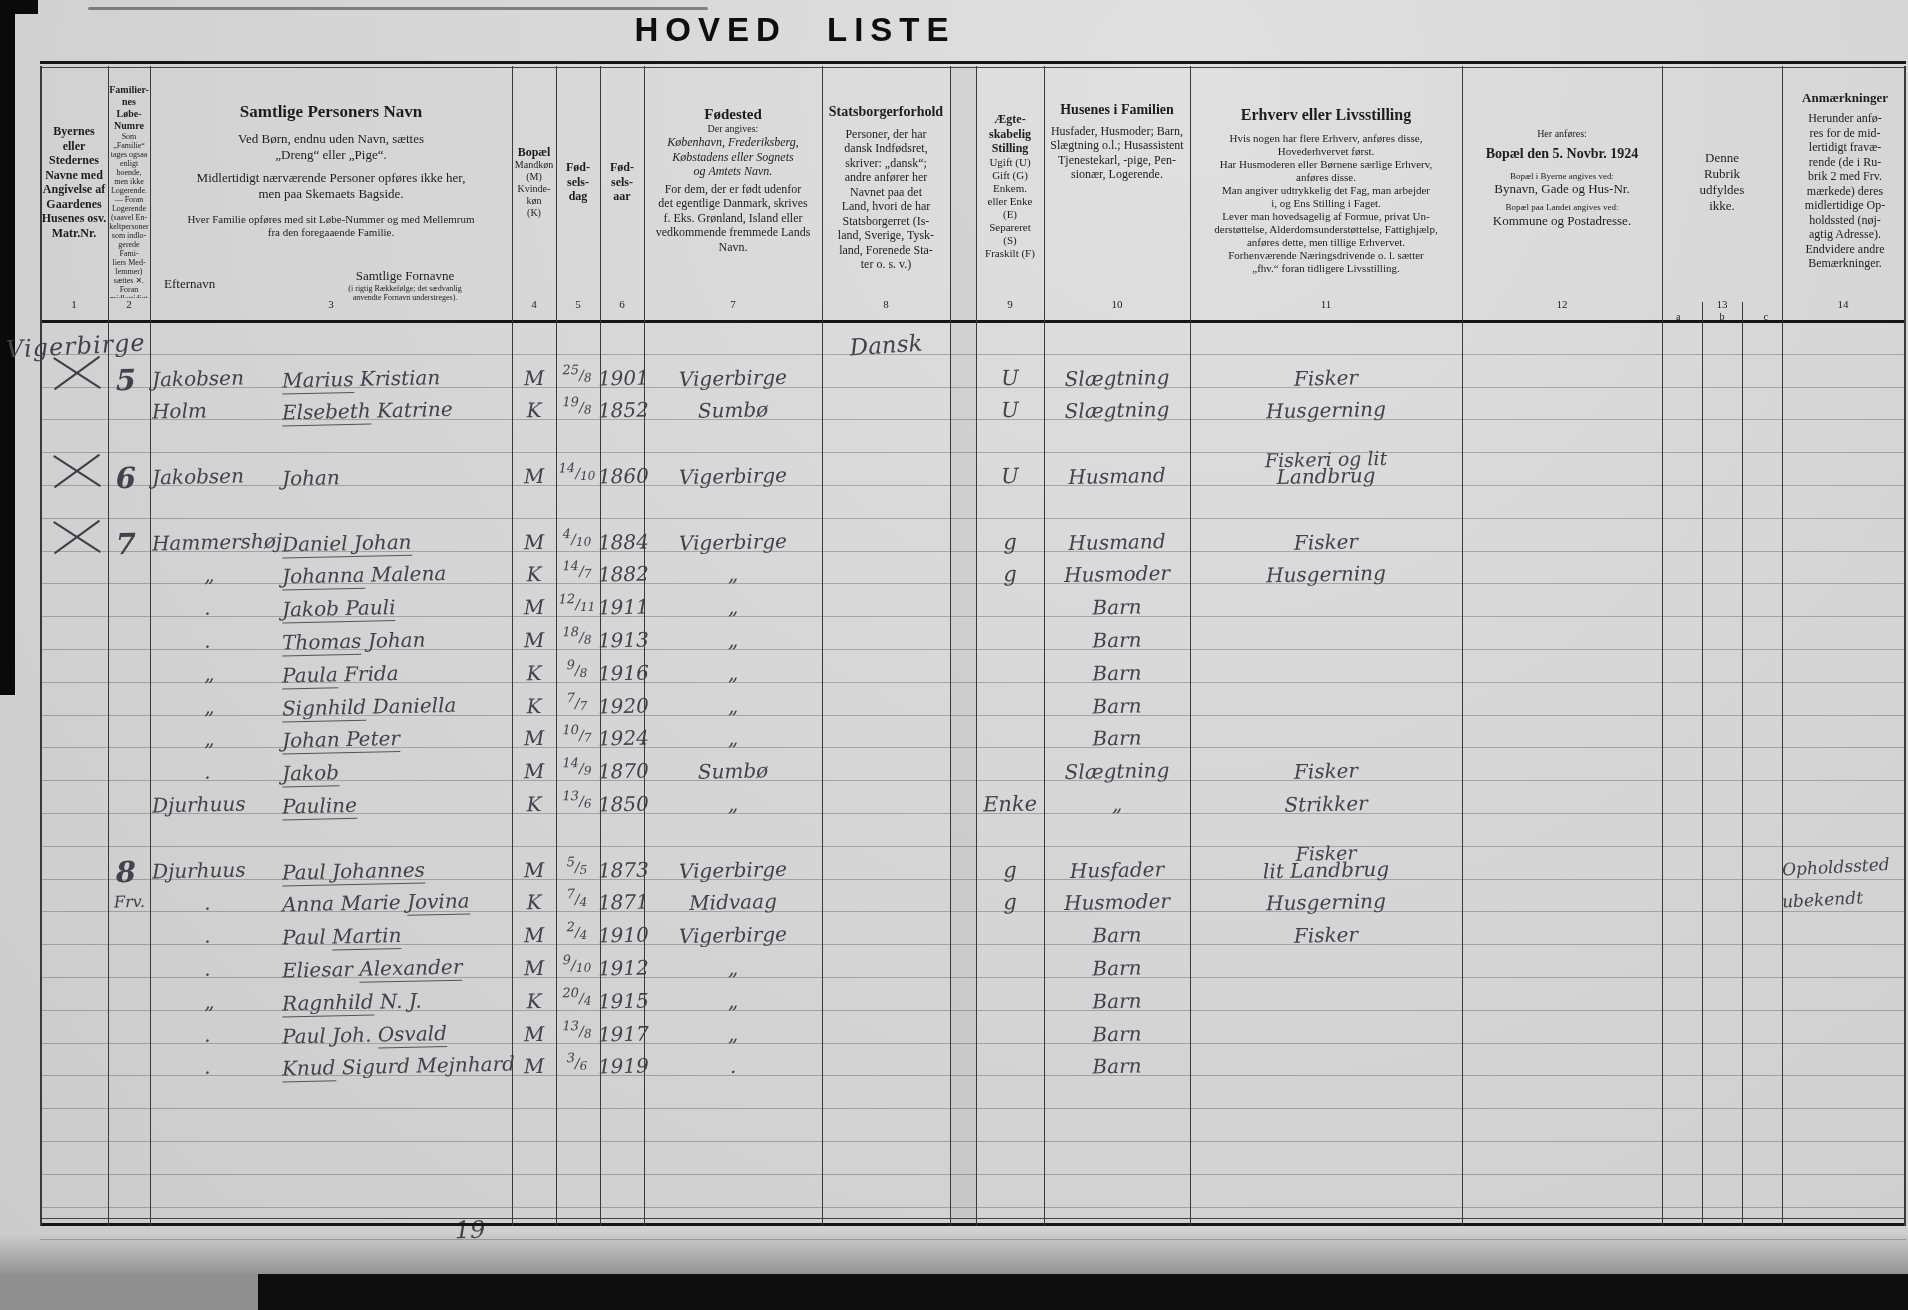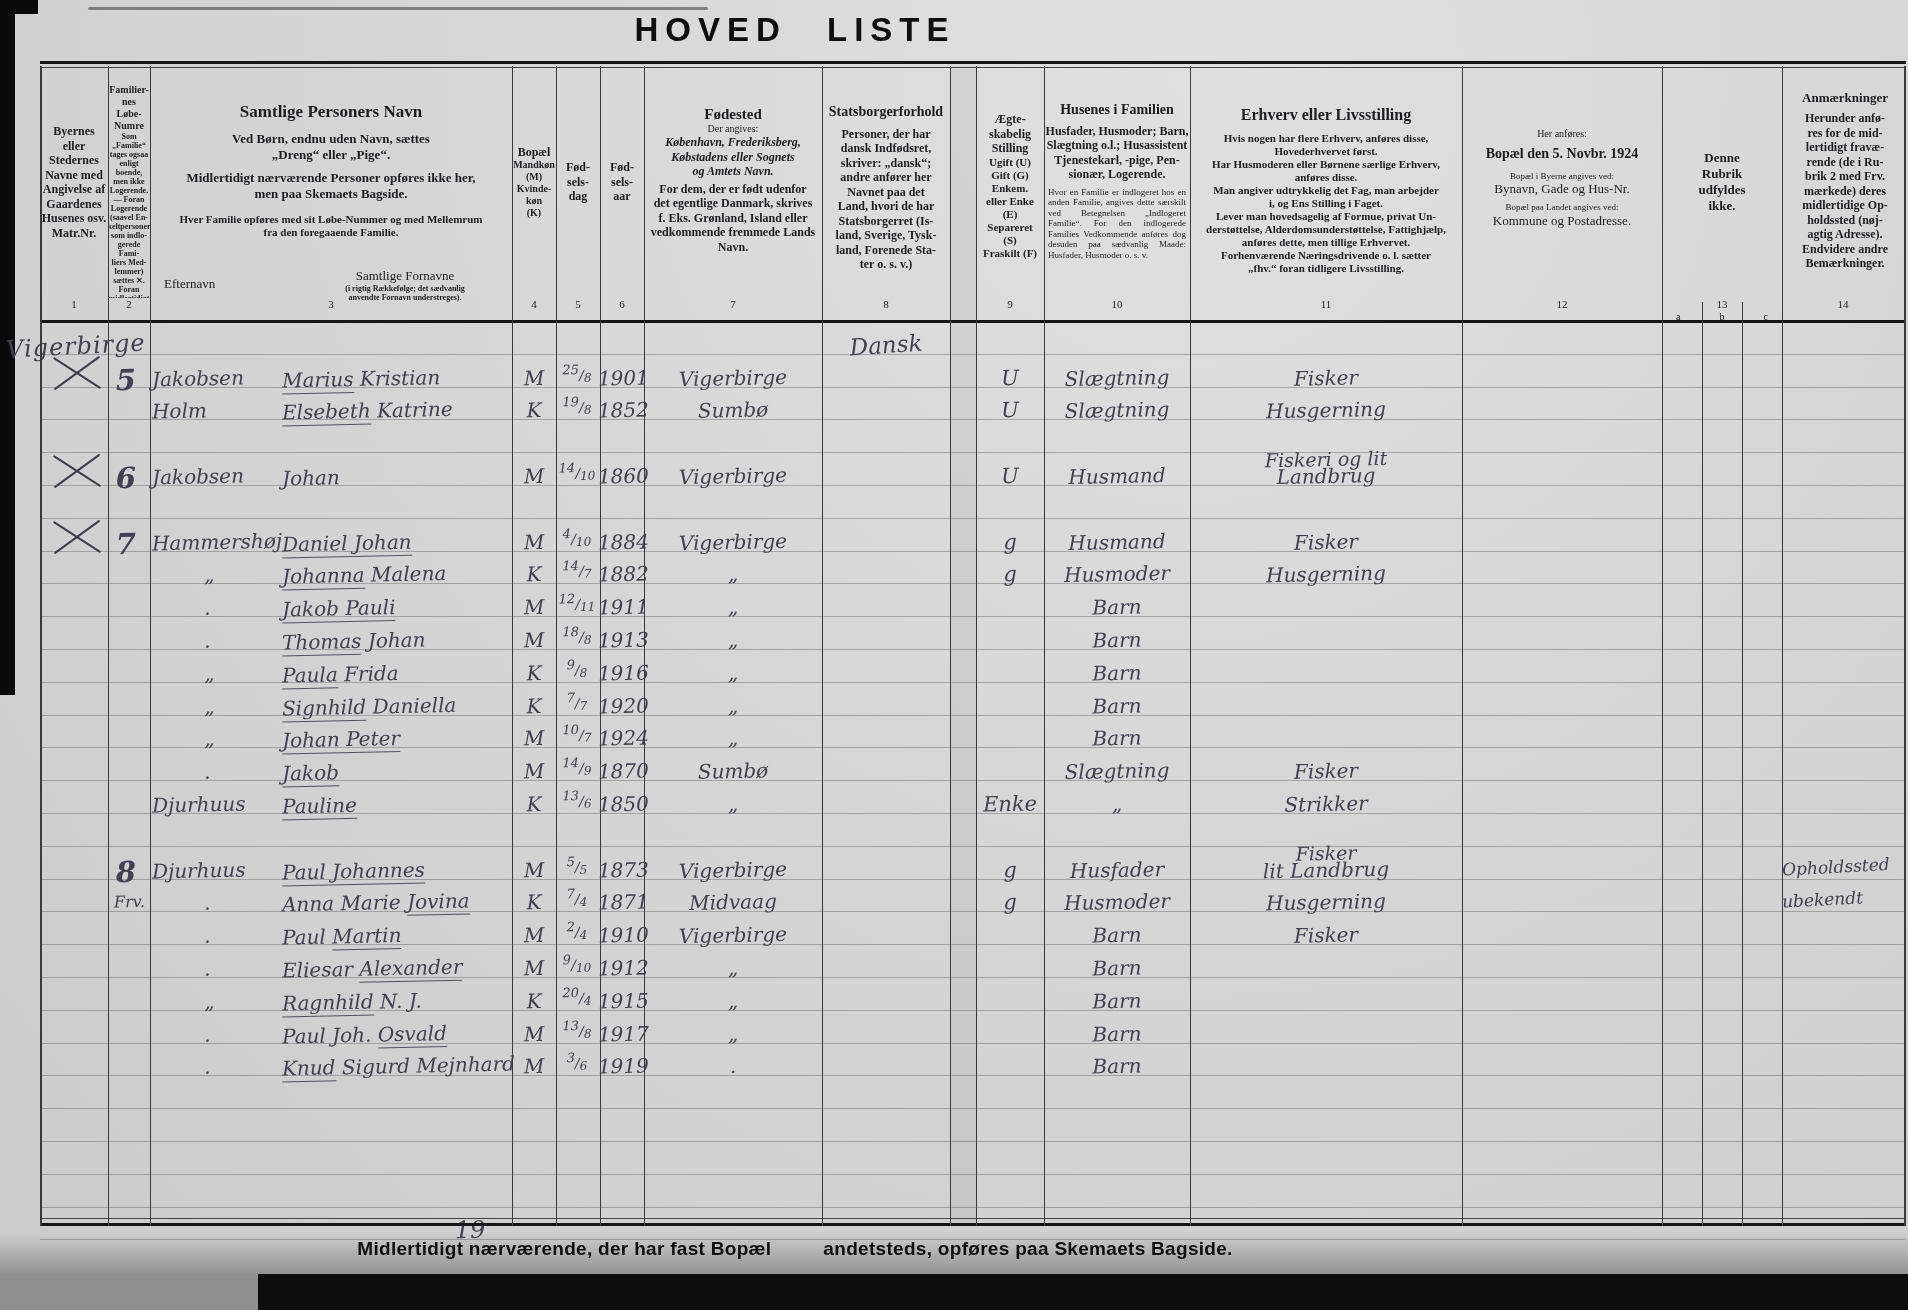--- a/index.html
+++ b/index.html
@@ -20,21 +20,21 @@
   .footer{position:absolute;top:1238px;left:0;width:1590px;display:flex;justify-content:center;gap:52px;
     font-family:"Liberation Sans",sans-serif;font-weight:bold;font-size:19px;color:#0f0f0f;letter-spacing:.3px;z-index:5;}
   
   .hline{position:absolute;left:40px;width:1866px;background:#161616;z-index:2;}
   .grid-lines{position:absolute;left:0;top:66px;width:1908px;height:1160px;z-index:2;pointer-events:none;}
   .vline{position:absolute;bottom:0;background:#3a3a3a;}
   .gapcol{position:absolute;left:950px;top:66px;width:26px;height:1160px;background:rgba(90,90,90,.08);}
   
   .hcell{position:absolute;top:66px;height:232px;box-sizing:border-box;display:flex;flex-direction:column;
     align-items:center;text-align:center;overflow:hidden;}
-  .pl{white-space:pre-line;font-weight:bold;}
+  .pl{white-space:pre-line;}
   .b{font-weight:700;}
   .i{font-style:italic;}
   .s8{font-size:8px;line-height:9px;}
   .s9{font-size:9px;line-height:10.5px;}
   .s10{font-size:10px;line-height:12px;}
   .s11{font-size:11px;line-height:13px;}
   .s12{font-size:12px;line-height:14.5px;}
   .s13{font-size:13px;line-height:16px;}
   .s14{font-size:14px;line-height:16.5px;}
   .s15{font-size:15px;line-height:17px;}
@@ -220,21 +220,20 @@
 Separeret
 (S)
 Fraskilt (F)</div>
     </div>
     <div class="hcell" style="left:1044px;width:146px;padding-top:36px">
       <div class="s14 b">Husenes i Familien</div>
       <div class="pl s12" style="margin-top:5px">Husfader, Husmoder; Barn,
 Slægtning o.l.; Husassistent
 Tjenestekarl, -pige, Pen-
 sionær, Logerende.</div>
-      <div class="s9" style="margin-top:5px;text-align:justify;padding:0 4px">Hvor en Familie er indlogeret hos en anden Familie, angives dette særskilt ved Betegnelsen „Indlogeret Familie“. For den indlogerede Families Vedkommende anføres dog desuden paa sædvanlig Maade: Husfader, Husmoder o. s. v.</div>
     </div>
     <div class="hcell" style="left:1190px;width:272px;padding-top:40px">
       <div class="s16 b">Erhverv eller Livsstilling</div>
       <div class="pl s11" style="margin-top:8px">Hvis nogen har flere Erhverv, anføres disse,
 Hovederhvervet først.
 Har Husmoderen eller Børnene særlige Erhverv,
 anføres disse.
 Man angiver udtrykkelig det Fag, man arbejder
 i, og Ens Stilling i Faget.
 Lever man hovedsagelig af Formue, privat Un-
@@ -508,18 +507,14 @@
       </div>
       <div class="trow"></div>
       <div class="trow"></div>
       <div class="trow"></div>
       <div class="trow"></div>
       <div class="trow">
         <span class="hw ctr tally" style="left: 400px; width: 60px;">19</span>
       </div>
     </div>
 
-  <div class="footer">
-    <span>Midlertidigt nærværende, der har fast Bopæl</span>
-    <span>andetsteds, opføres paa Skemaets Bagside.</span>
-  </div>
 
 </div>
 
 </body></html>

